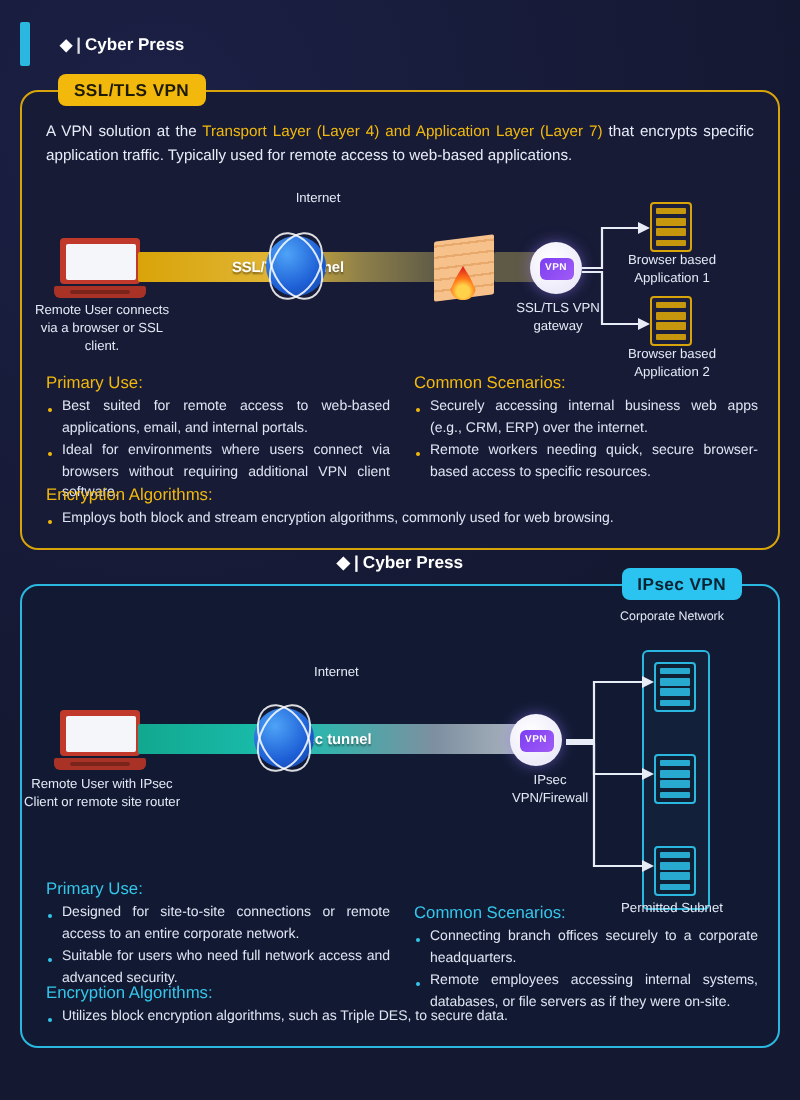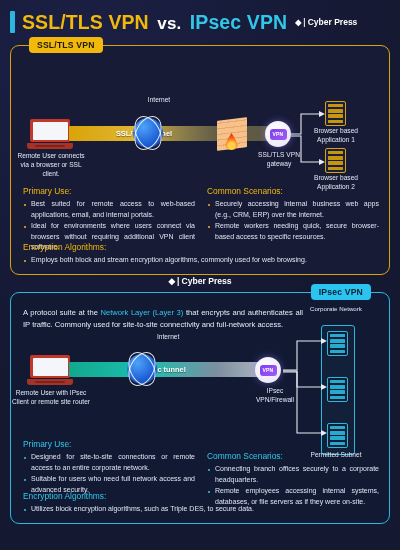--- a/index.html
+++ b/index.html
@@ -76,35 +76,33 @@
   
   .divider{position:absolute;left:0;width:400px;display:flex;align-items:center;justify-content:center;gap:2px;font-size:8.6px;font-weight:700;color:#fff;}
 </style>
 </head>
 <body>
 
 <div class="bg-grid"></div>
 
 <div class="header">
   <div class="hbar"></div>
-  <div class="htitle">
-    <span class="t-ssl">SSL/TLS VPN</span>
-    <span class="t-vs">vs.</span>
-    <span class="t-ips">IPsec VPN</span>
-  </div>
   <div class="brand">
     <span class="dia">◆</span>
     <span class="pipe">|</span>
     <span>Cyber Press</span>
   </div>
 </div>
 
 <div class="card ssl">
   <div class="badge ssl">SSL/TLS VPN</div>
 
+  <div class="intro">
+    <span>A VPN solution at the </span><span class="hi-y">Transport Layer (Layer 4) and Application Layer (Layer 7)</span><span> that encrypts specific application traffic. Typically used for remote access to web-based applications.</span>
+  </div>
 
   <div class="diagram" style="top:50px;height:88px;">
     <div class="dlabel" style="left:118px;top:0px;width:60px;">Internet</div>
 
     <div class="lap" style="left:16px;top:23px;">
       <div class="lid">
           <div class="scr"></div>
         </div>
       <div class="base"></div>
         <div class="kb"></div>
@@ -180,23 +178,20 @@
 
 <div class="divider" style="top:276px;">
   <span>◆</span>
   <span>|</span>
   <span>Cyber Press</span>
 </div>
 
 <div class="card ips">
   <div class="badge ips">IPsec VPN</div>
 
-  <div class="intro" style="right:86px;">
-    <span>A protocol suite at the </span><span class="hi-c">Network Layer (Layer 3)</span><span> that encrypts and authenticates all IP traffic. Commonly used for site-to-site connectivity and full-network access.</span>
-  </div>
 
   <div class="diagram" style="top:8px;height:150px;">
     <div class="dlabel small" style="left:296px;top:4px;width:58px;">Corporate Network</div>
     <div class="corpbox" style="left:310px;top:24px;width:34px;height:130px;"></div>
     <div class="srv c" style="left:316px;top:30px;">
         <b></b>
         <b></b>
         <b></b>
         <b></b>
       </div>

